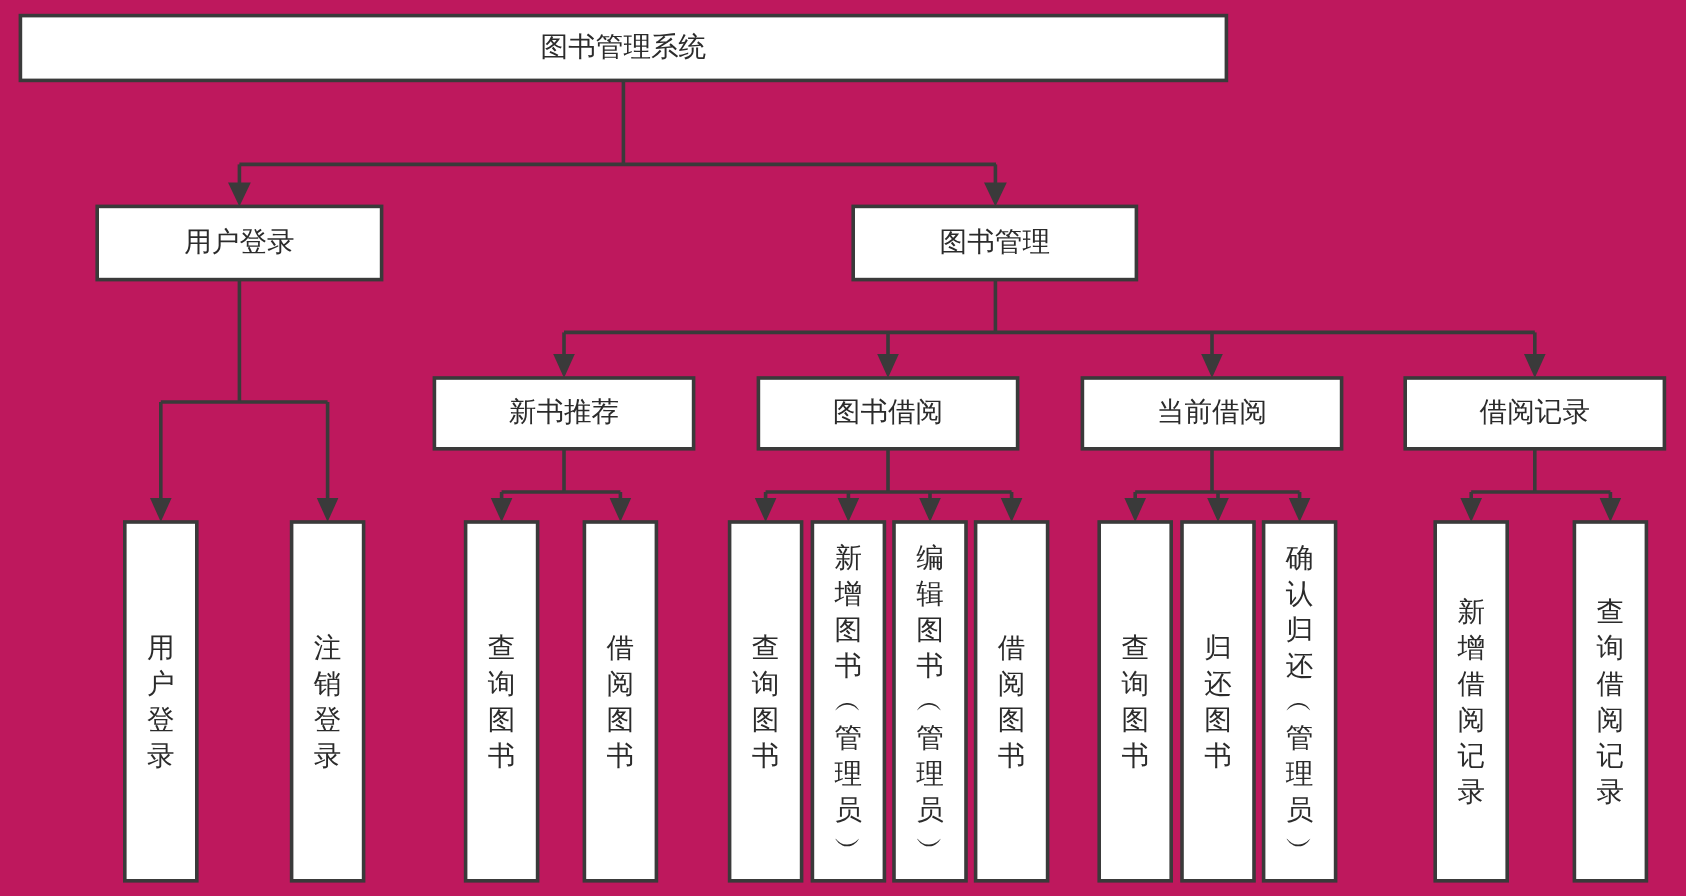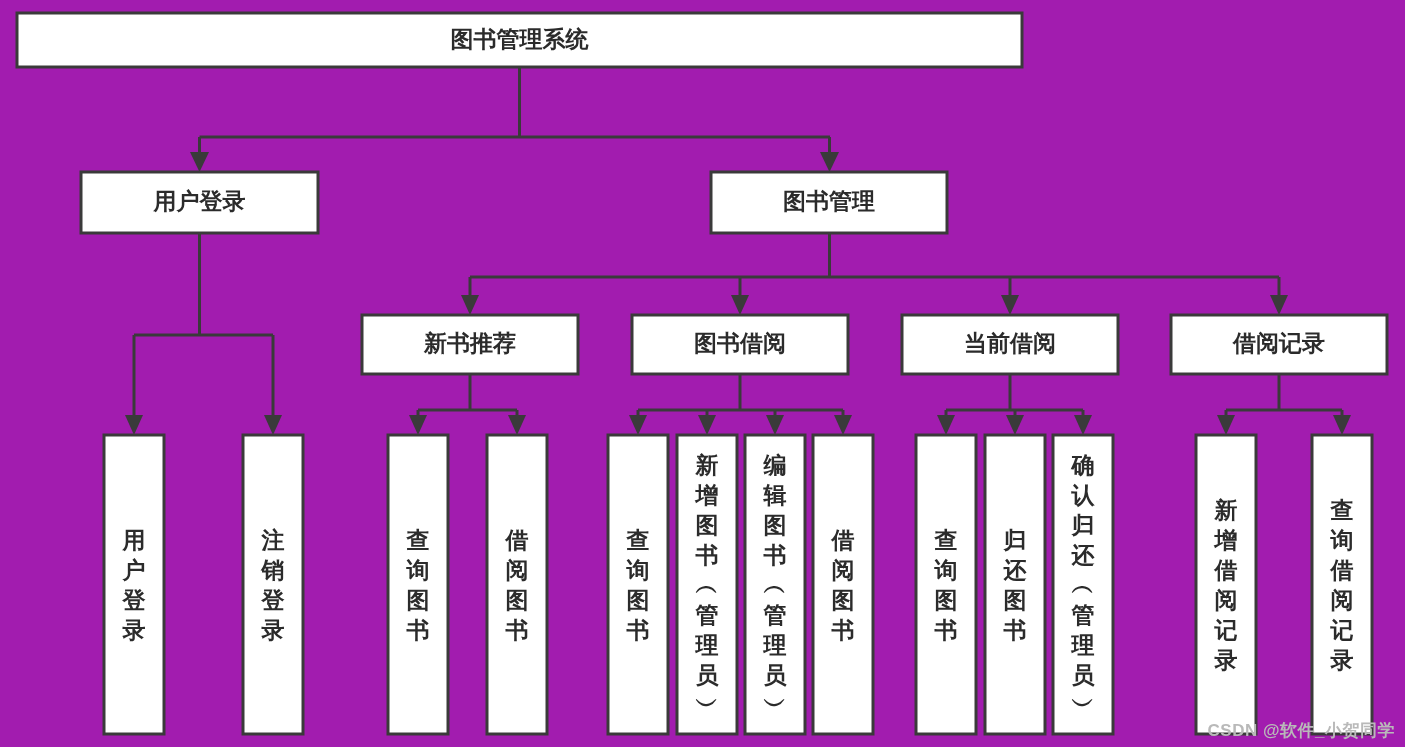--- a/index.html
+++ b/index.html
@@ -10,22 +10,21 @@
   body {
     width: 1405px;
     height: 747px;
     font-family: "Liberation Sans", "DejaVu Sans", sans-serif;
     overflow: hidden;
   }
   #diagram-root {
     position: relative;
     width: 1405px;
     height: 747px;
-    background: #a21caf;
-    font-weight: bold;
+    background: #be185d;
   }
   svg#flowchart {
     display: block;
     width: 1405px;
     height: 747px;
   }
   .node-box {
     fill: #ffffff;
     stroke: #3a3a3a;
     stroke-width: 3;
@@ -219,14 +218,13 @@
           <text class="node-label-vertical" x="1226" y="517.9"><tspan x="1226" dy="0">新</tspan><tspan x="1226" dy="30">增</tspan><tspan x="1226" dy="30">借</tspan><tspan x="1226" dy="30">阅</tspan><tspan x="1226" dy="30">记</tspan><tspan x="1226" dy="30">录</tspan></text>
         </g>
         <g>
           <rect class="node-box" x="1312" y="435" width="60" height="299"></rect>
           <text class="node-label-vertical" x="1342" y="517.9"><tspan x="1342" dy="0">查</tspan><tspan x="1342" dy="30">询</tspan><tspan x="1342" dy="30">借</tspan><tspan x="1342" dy="30">阅</tspan><tspan x="1342" dy="30">记</tspan><tspan x="1342" dy="30">录</tspan></text>
         </g>
       </g>
 
   </svg>
 
-  <div class="watermark">CSDN @软件_小贺同学</div>
 </div>
 
 </body></html>

